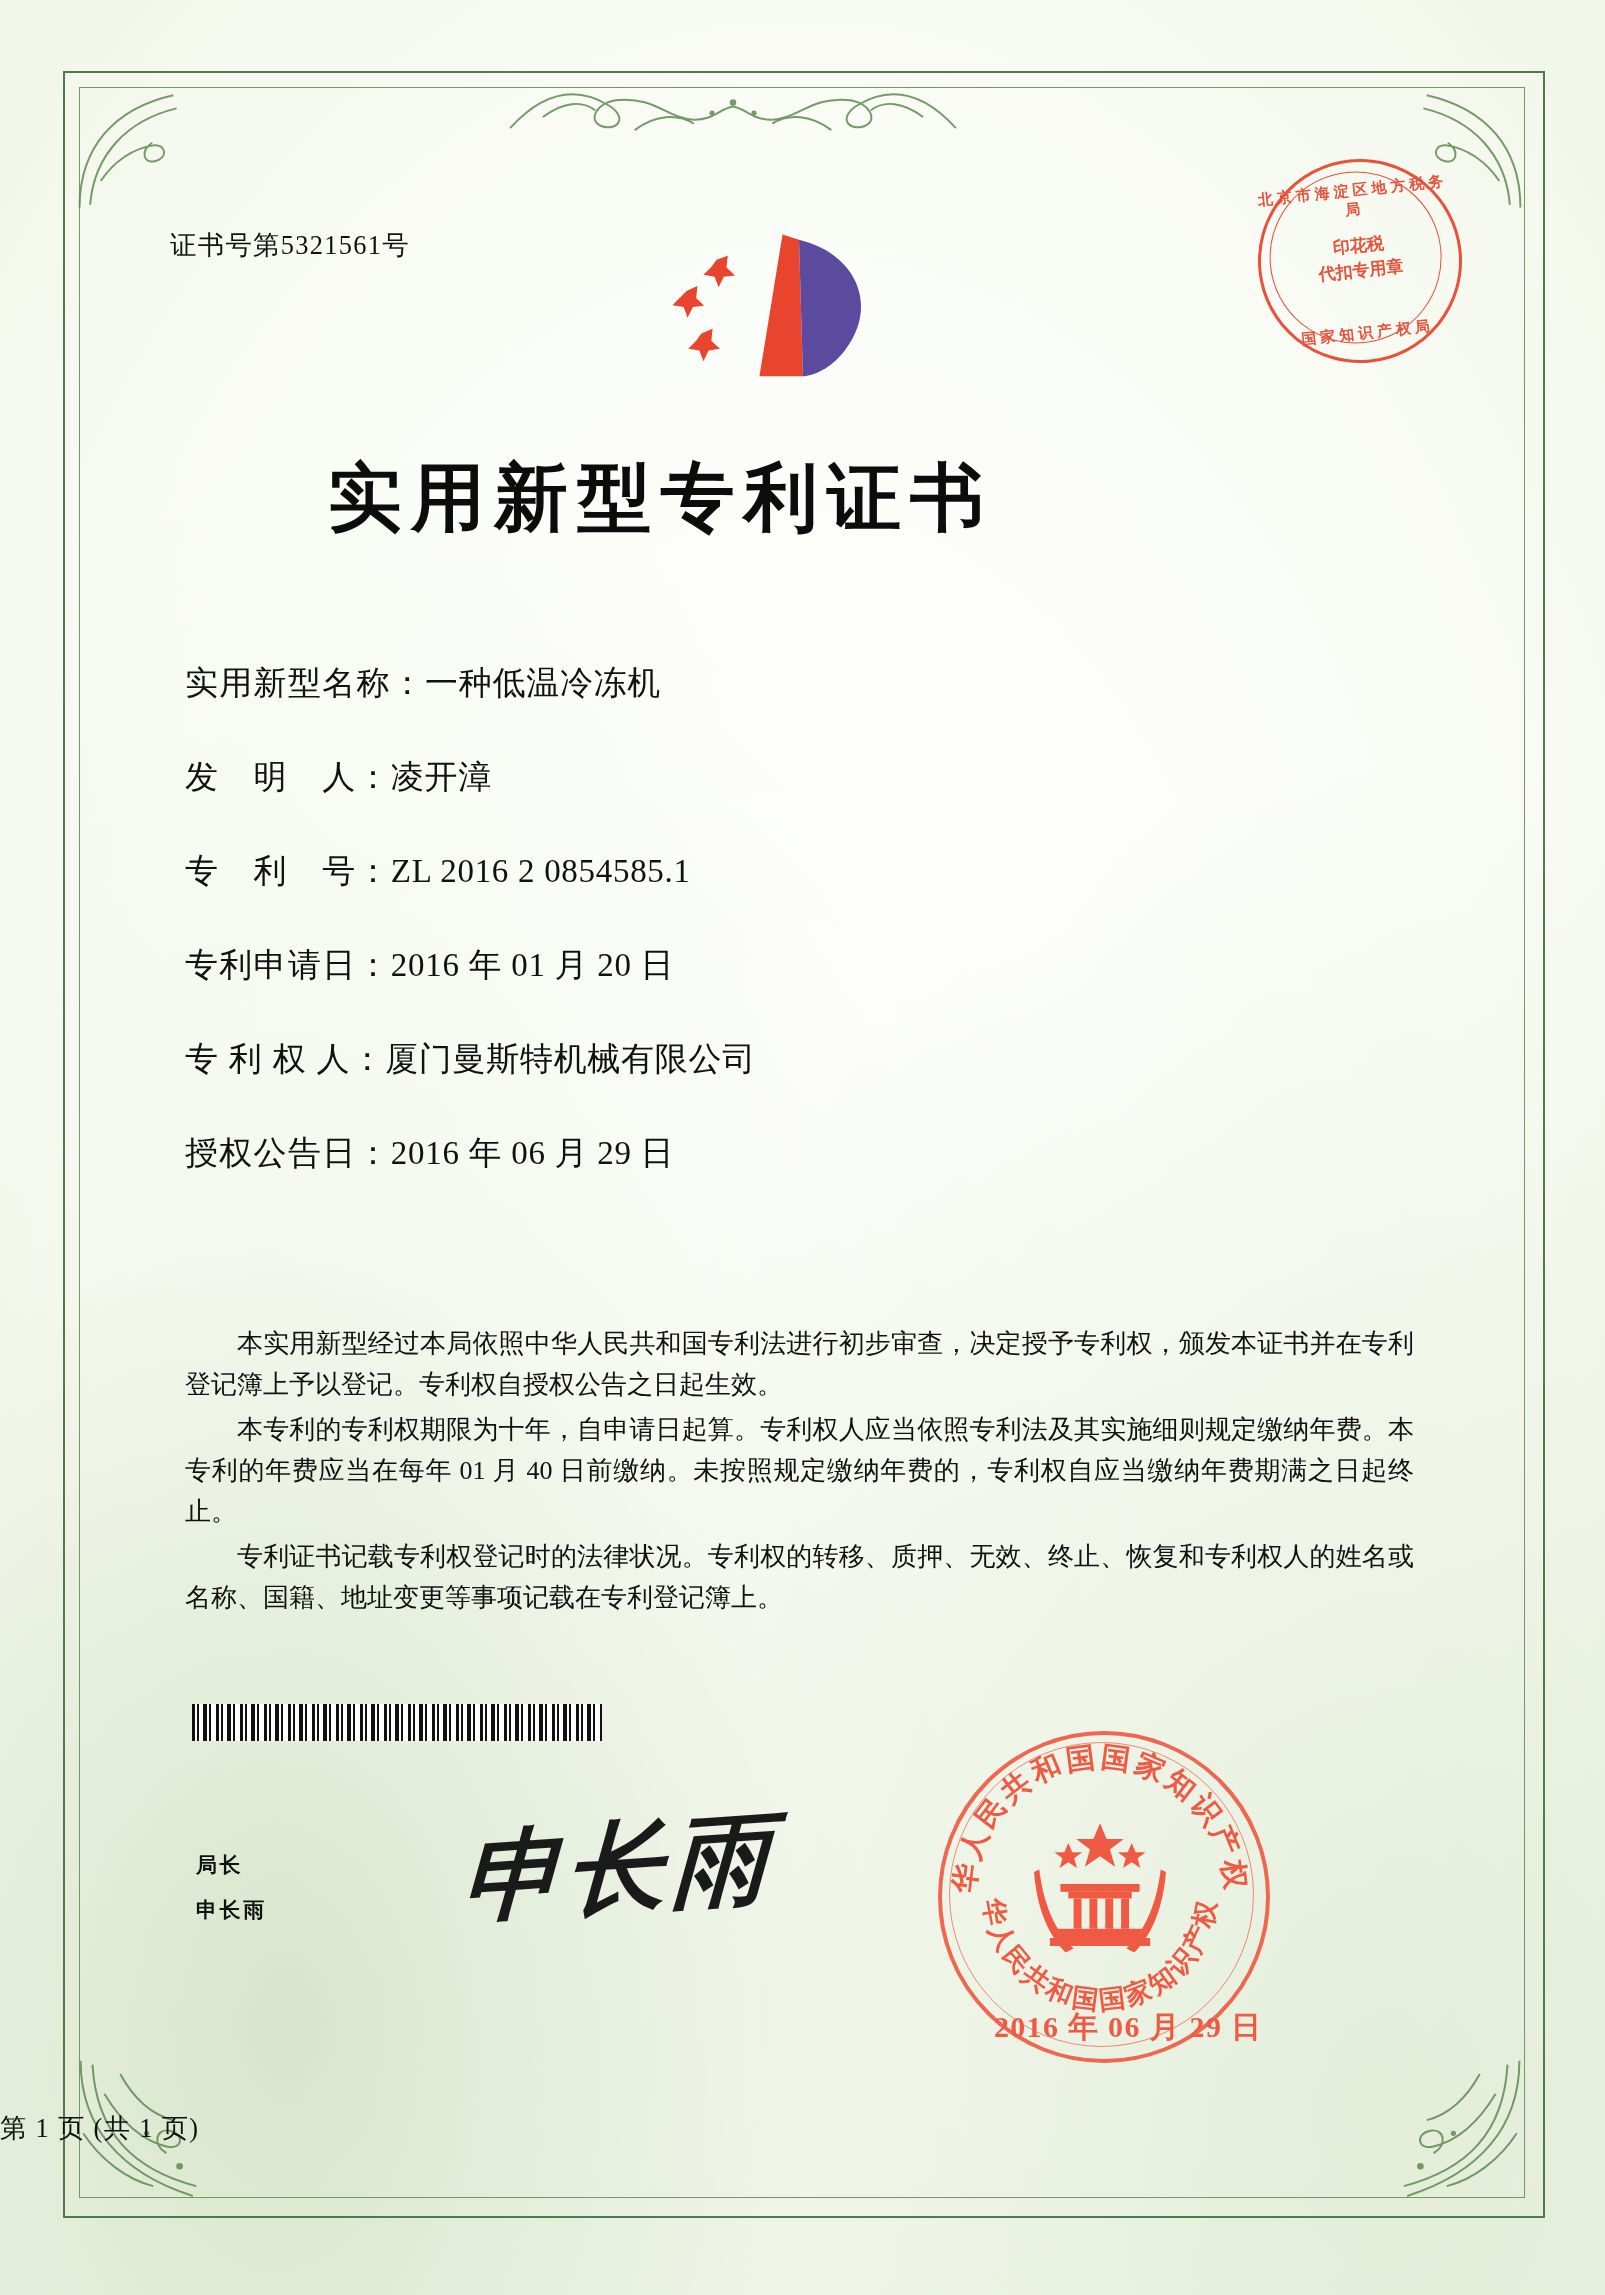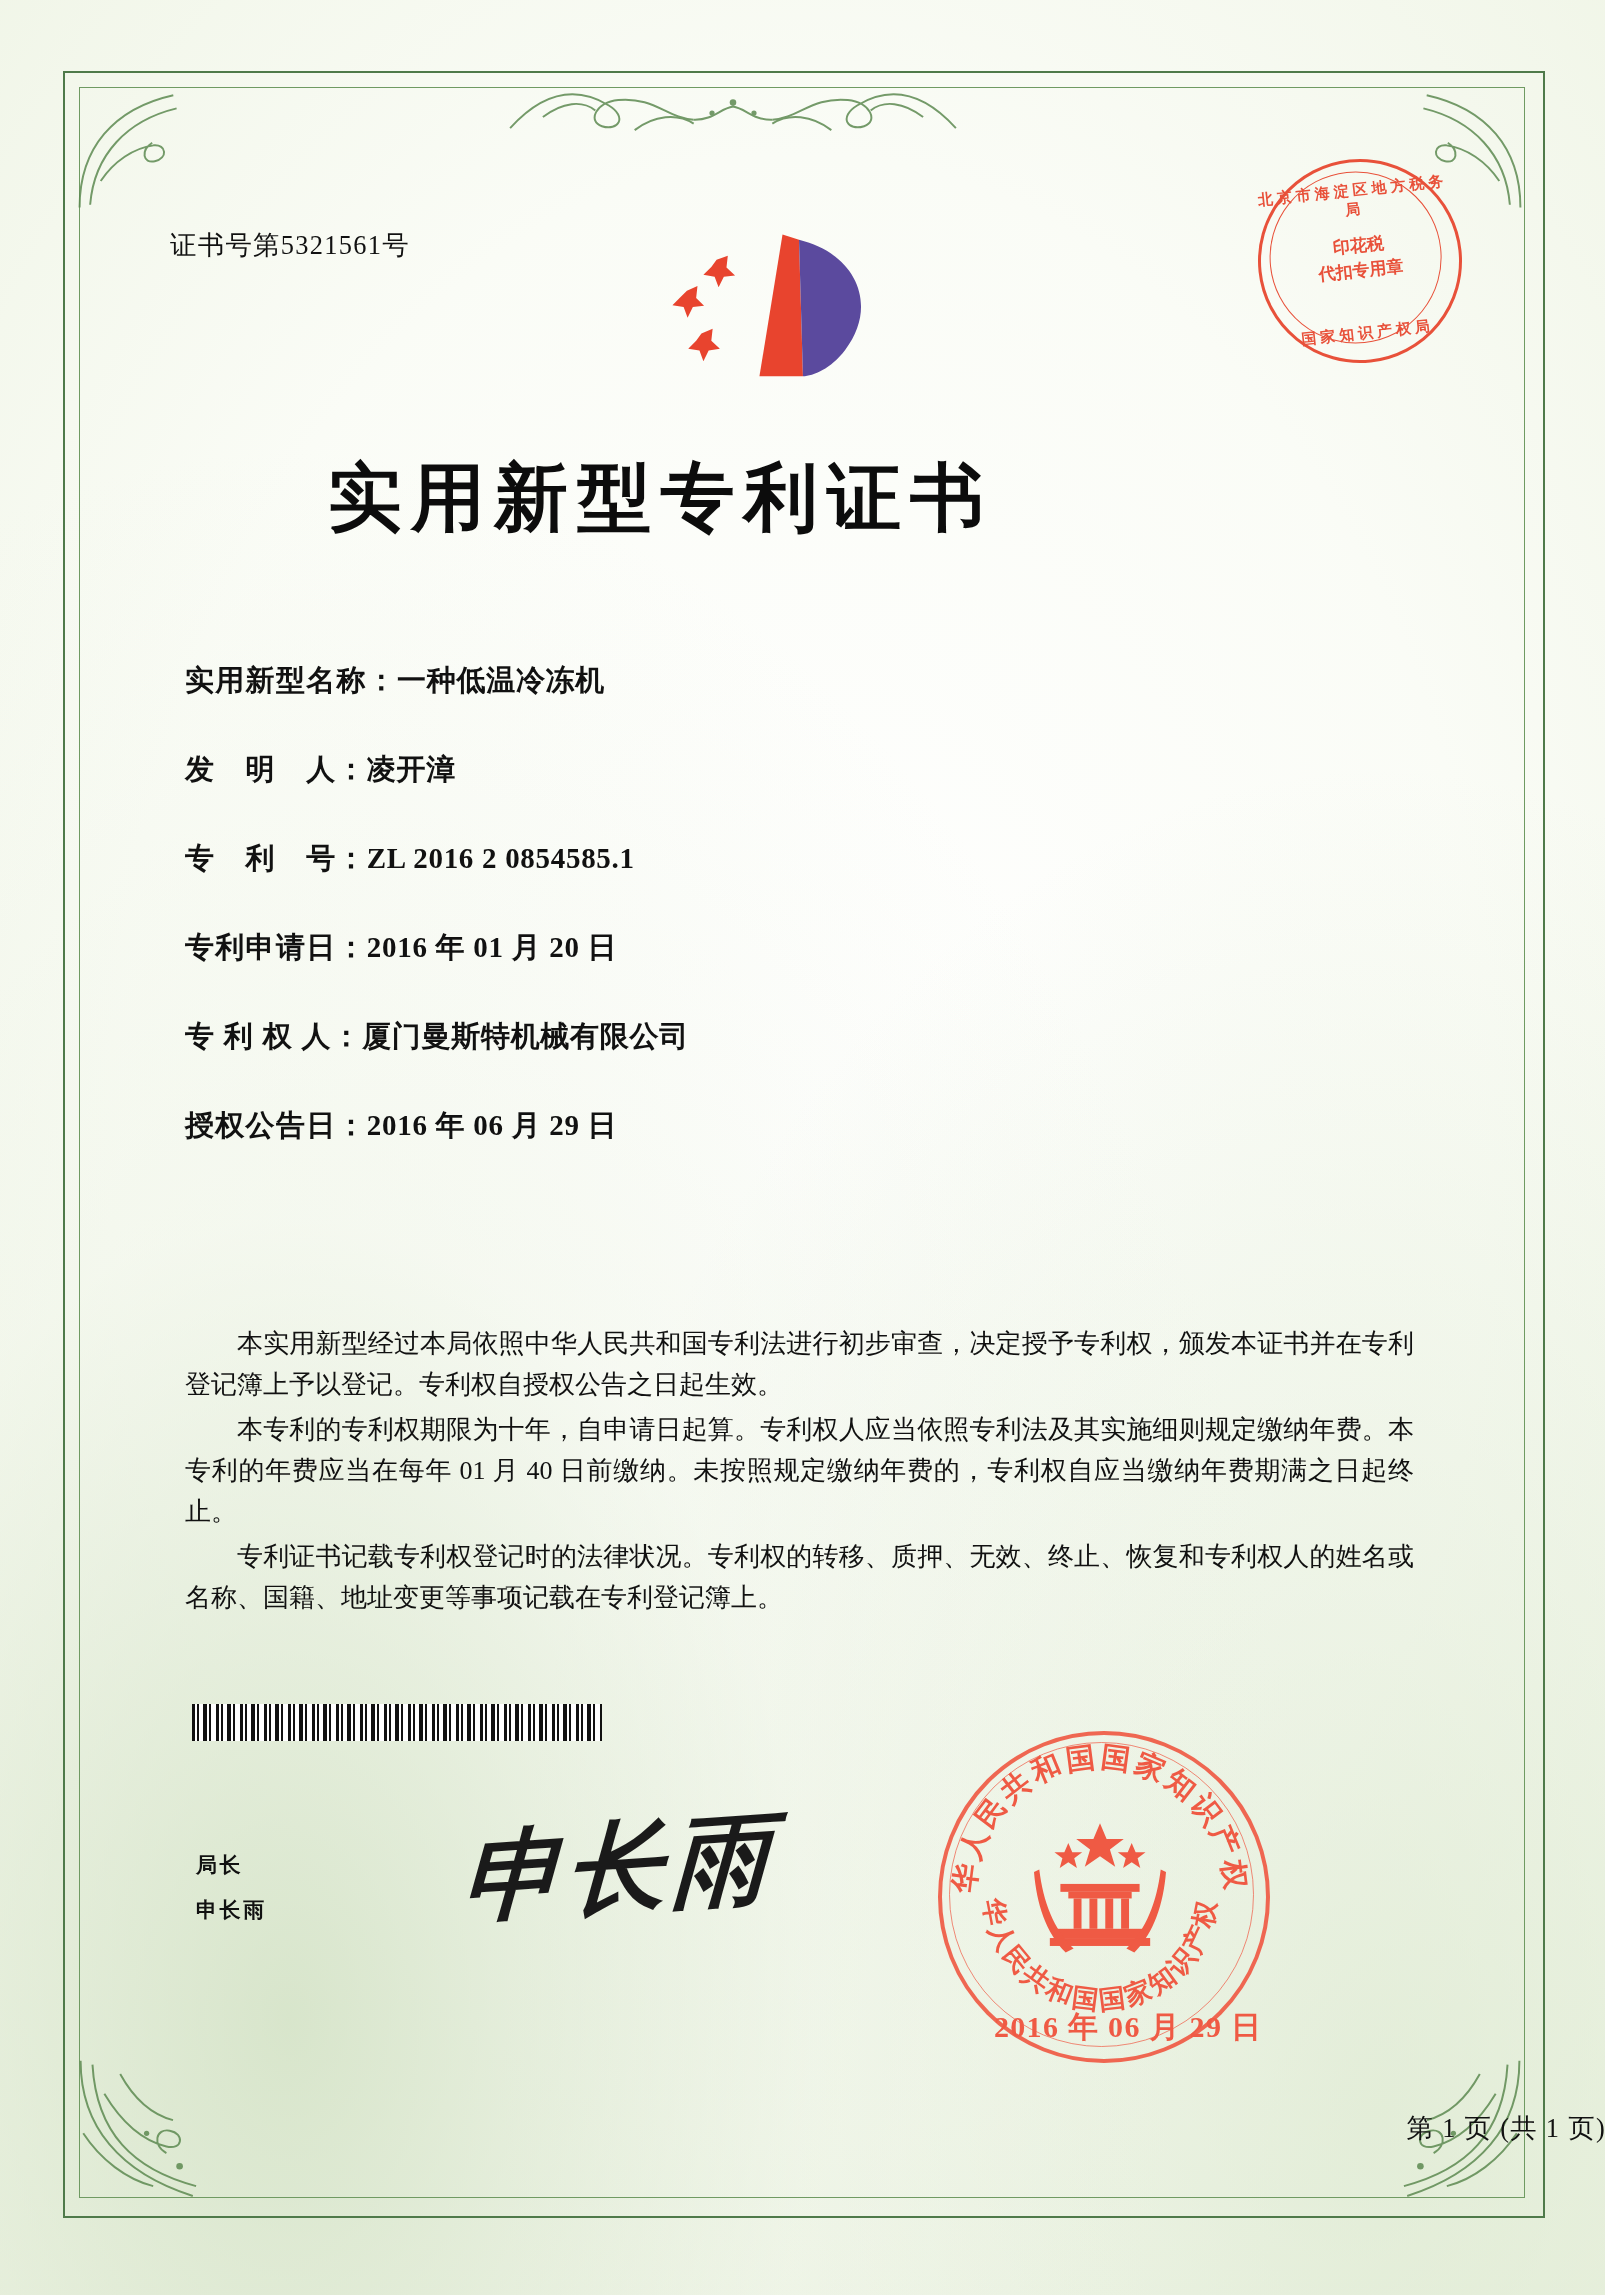--- a/index.html
+++ b/index.html
@@ -159,25 +159,24 @@
   }
 
   
   .fields {
     position: absolute;
     left: 185px;
     top: 661px;
     width: 1255px;
   }
   .field {
-    font-size: 29px;
+    font-size: 33px;
     color: #111;
     margin-bottom: 49px;
     white-space: nowrap;
-    font-weight: bold;
   }
   .field .label {
     letter-spacing: 1.3px;
   }
   .field .value {
     letter-spacing: 0.7px;
   }
 
   
   .paragraphs {
@@ -281,21 +280,21 @@
     white-space: nowrap;
     font-weight: bold;
   }
 
   
   .footer {
     position: absolute;
     left: 0;
     top: 2111px;
     width: 1606px;
-    text-align: right;
+    text-align: left;
     font-size: 26.4px;
     color: #111;
     letter-spacing: 1.3px;
   }
 </style>
 </head>
 <body>
 
 <div class="page">
   <div class="bg-wash"></div>

